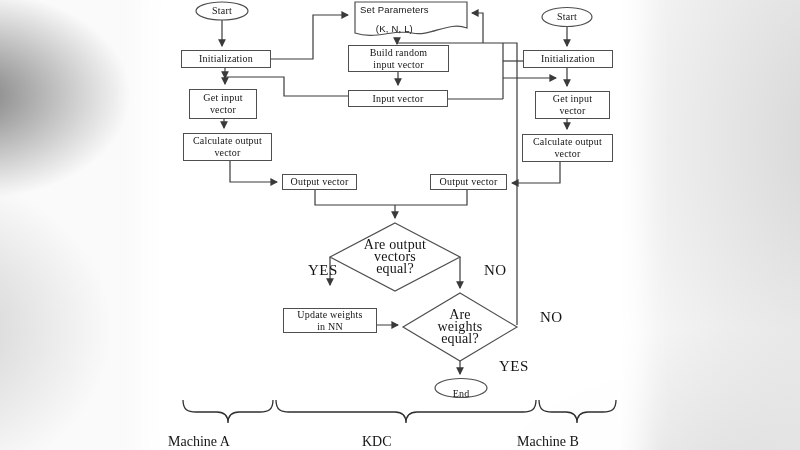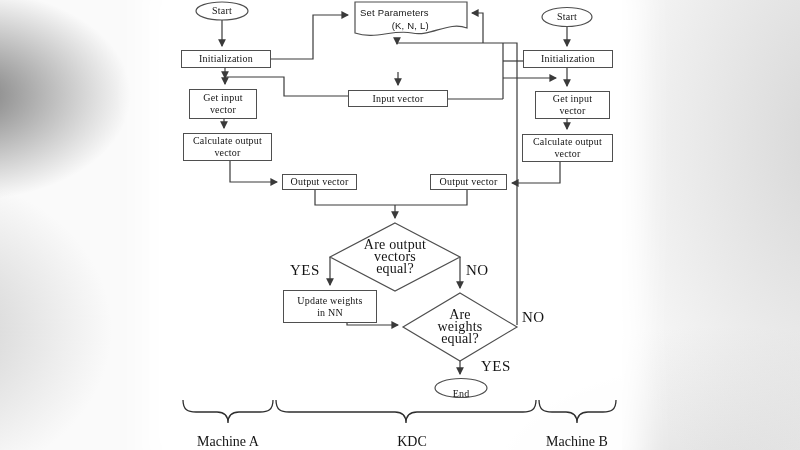--- a/index.html
+++ b/index.html
@@ -33,30 +33,31 @@
     white-space:pre-line;
   }
   .txt{
     position:absolute;
     display:flex;align-items:center;justify-content:center;
     text-align:center;
     font-size:10px;line-height:12px;color:#141414;
     letter-spacing:.2px;
     white-space:pre-line;
   }
-  .txt.doc{justify-content:flex-start;text-align:right;
-    font-family:"Liberation Sans", sans-serif;font-size:9.5px;line-height:13px;}
+  .txt.doc{justify-content:flex-start;text-align:center;
+    font-family:"Liberation Sans", sans-serif;font-size:9.5px;line-height:19px;}
   .edge-label{
     position:absolute;
     font-size:15px;color:#141414;letter-spacing:.5px;
     font-family:"Liberation Serif", serif;
+    margin-left:18px;
   }
   .group-label{
     position:absolute;
-    font-size:14px;color:#141414;text-align:center;
+    font-size:14px;color:#141414;text-align:left;
     font-family:"Liberation Serif", serif;
   }
 </style>
 </head>
 <body>
 
 <div class="stage">
   <div class="paper"></div>
 
   <svg width="800" height="450" viewBox="0 0 800 450">
@@ -110,23 +111,25 @@
       <path d="M539,400 C539,410 544,412 552,412 L566,412 C573,412 577,415 577,423 C577,415 581,412 588,412 L603,412 C611,412 616,410 616,400"></path>
     </g>
   </svg>
 
   <div class="node" style="left:181px;top:50px;width:90px;height:18px">Initialization</div>
   <div class="node" style="left:189px;top:89px;width:68px;height:30px">Get input
 vector</div>
   <div class="node" style="left:183px;top:133px;width:89px;height:28px">Calculate output
 vector</div>
   <div class="node" style="left:282px;top:174px;width:75px;height:16px">Output vector</div>
+  <div class="node" style="left:348px;top:45px;width:101px;height:27px">Build random
+input vector</div>
   <div class="node" style="left:348px;top:90px;width:100px;height:17px">Input vector</div>
   <div class="node" style="left:430px;top:174px;width:77px;height:16px">Output vector</div>
-  <div class="node" style="left:283px;top:290px;width:94px;height:33px">Update weights
+  <div class="node" style="left:283px;top:308px;width:94px;height:25px">Update weights
 in NN</div>
   <div class="node" style="left:523px;top:50px;width:90px;height:18px">Initialization</div>
   <div class="node" style="left:535px;top:91px;width:75px;height:28px">Get input
 vector</div>
   <div class="node" style="left:522px;top:134px;width:91px;height:28px">Calculate output
 vector</div>
 
   <div class="txt" style="left:196px;top:2px;width:52px;height:18px">Start</div>
   <div class="txt" style="left:542px;top:8px;width:50px;height:18px">Start</div>
   <div class="txt doc" style="left:360px;top:5px;width:104px;height:27px">Set Parameters

